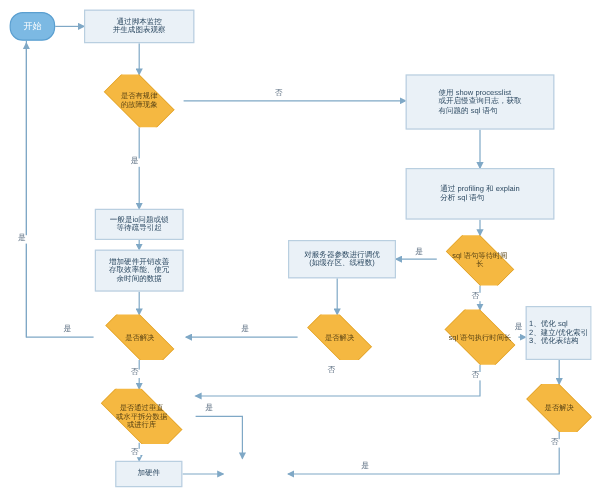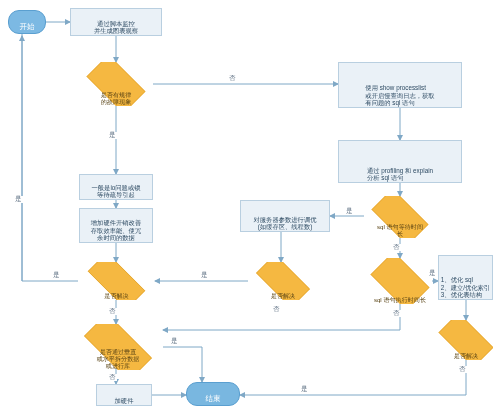--- a/index.html
+++ b/index.html
@@ -9,21 +9,21 @@
     font-family:"Liberation Sans","DejaVu Sans",sans-serif;
     position:relative;
     overflow:hidden;
   }
   #canvas{position:absolute;left:0;top:0;width:493px;height:410px;}
   svg.lines{position:absolute;left:0;top:0;width:493px;height:410px;pointer-events:none;}
 
   .node{
     position:absolute;
     box-sizing:border-box;
-    display:flex;align-items:flex-end;justify-content:center;
+    display:flex;align-items:center;justify-content:center;
     text-align:center;
     color:#2e4b63;
     line-height:1.15;
     overflow:hidden;
   }
   .node .txt{display:block;padding:1px;}
 
   
   .term{
     background:#79b7e0;
@@ -202,23 +202,20 @@
     <span class="diamond"></span>
     <span class="txt" style="white-space:pre-line;">是否通过垂直
 或水平拆分数据
 或进行库</span>
   </div>
 
   <div class="node proc" style="left:96px;top:384px;width:56px;height:22px;">
     <span class="txt">加硬件</span>
   </div>
 
-  <div class="node term" style="left:186px;top:382px;width:54px;height:24px;">
-    <span class="txt">结束</span>
-  </div>
 
   <div class="lbl" style="left:228px;top:75px;">否</div>
   <div class="lbl" style="left:108px;top:132px;">是</div>
   <div class="lbl" style="left:345px;top:208px;">是</div>
   <div class="lbl" style="left:392px;top:244px;">否</div>
   <div class="lbl" style="left:428px;top:270px;">是</div>
   <div class="lbl" style="left:392px;top:310px;">否</div>
   <div class="lbl" style="left:200px;top:272px;">是</div>
   <div class="lbl" style="left:108px;top:308px;">否</div>
   <div class="lbl" style="left:52px;top:272px;">是</div>

